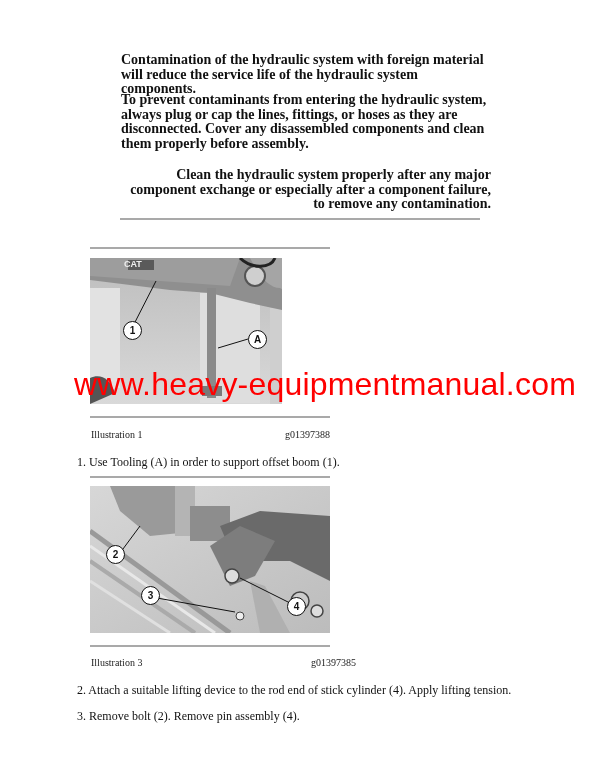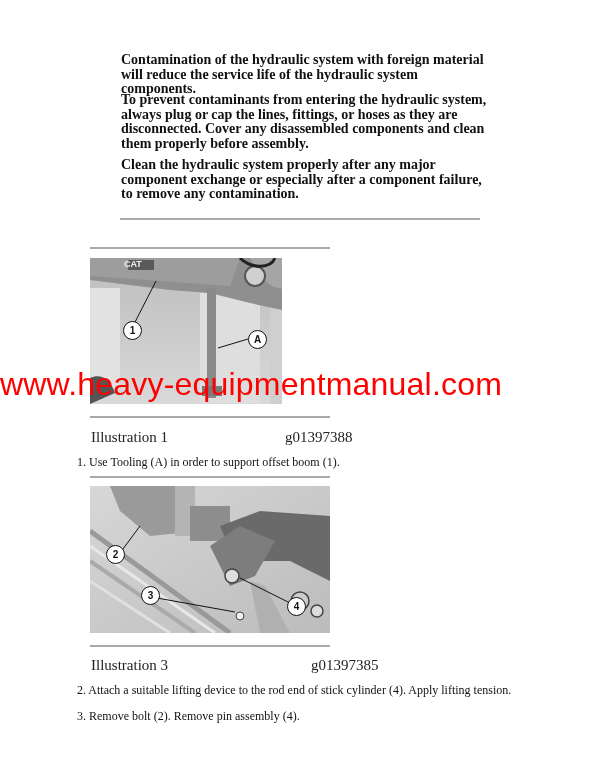--- a/index.html
+++ b/index.html
@@ -2,37 +2,37 @@
 <html><head>
   <meta charset="utf-8">
   <style>
     html, body { margin: 0; padding: 0; background: #ffffff; }
     body { width: 600px; height: 776px; position: relative; overflow: hidden;
            font-family: "Liberation Serif", serif; color: #111; }
     .abs { position: absolute; }
     .bold-para { font-weight: bold; font-size: 14px; line-height: 14.5px; left: 121px; width: 370px; margin: 0; }
     .rule { position: absolute; height: 2px; background: #a9a9a9; }
     .figure { position: absolute; overflow: hidden; background: #cfcfcf; }
-    .caption { position: absolute; font-size: 15px; color: #222; }
+    .caption { position: absolute; font-size: 10px; color: #222; }
     .step { position: absolute; font-size: 12px; color: #111; white-space: nowrap; text-align: right; }
     .step .num { display: inline-block; width: 14px; }
     .callout { position: absolute; width: 17px; height: 17px; border: 1.5px solid #111; border-radius: 50%;
                background: #fff; font-family: "Liberation Sans", sans-serif; font-weight: bold; font-size: 10px;
                line-height: 17px; text-align: center; box-sizing: content-box; }
-    .watermark { position: absolute; left: 0; top: 366px; width: 576px; text-align: left;
+    .watermark { position: absolute; left: 0; top: 366px; width: 576px; text-align: right;
                  font-family: "Liberation Sans", sans-serif; font-size: 32px; color: #ff0000; letter-spacing: 0.2px;
                  white-space: nowrap; }
     svg { display: block; }
   </style>
 </head>
 <body>
 
 <p class="abs bold-para" style="top:53px;">Contamination of the hydraulic system with foreign material will reduce the service life of the hydraulic system components.</p>
 <p class="abs bold-para" style="top:93px;">To prevent contaminants from entering the hydraulic system, always plug or cap the lines, fittings, or hoses as they are disconnected. Cover any disassembled components and clean them properly before assembly.</p>
-<p class="abs bold-para" style="top:158px;">Clean the hydraulic system properly after any major component exchange or especially after a component failure, to remove any contamination.</p>
+<p class="abs bold-para" style="top:168px;text-align:right;">Clean the hydraulic system properly after any major component exchange or especially after a component failure, to remove any contamination.</p>
 <div class="rule" style="left:120px; top:218px; width:360px;"></div>
 
 <div class="rule" style="left:90px; top:247px; width:240px;"></div>
 <div class="figure" style="left:90px; top:258px; width:192px; height:146px;">
   <svg width="240" height="146" viewBox="0 0 240 146">
     <defs>
       <linearGradient id="bg1" x1="0" y1="0" x2="0" y2="1">
         <stop offset="0" stop-color="#bdbdbd"></stop>
         <stop offset="1" stop-color="#d9d9d9"></stop>
       </linearGradient>

